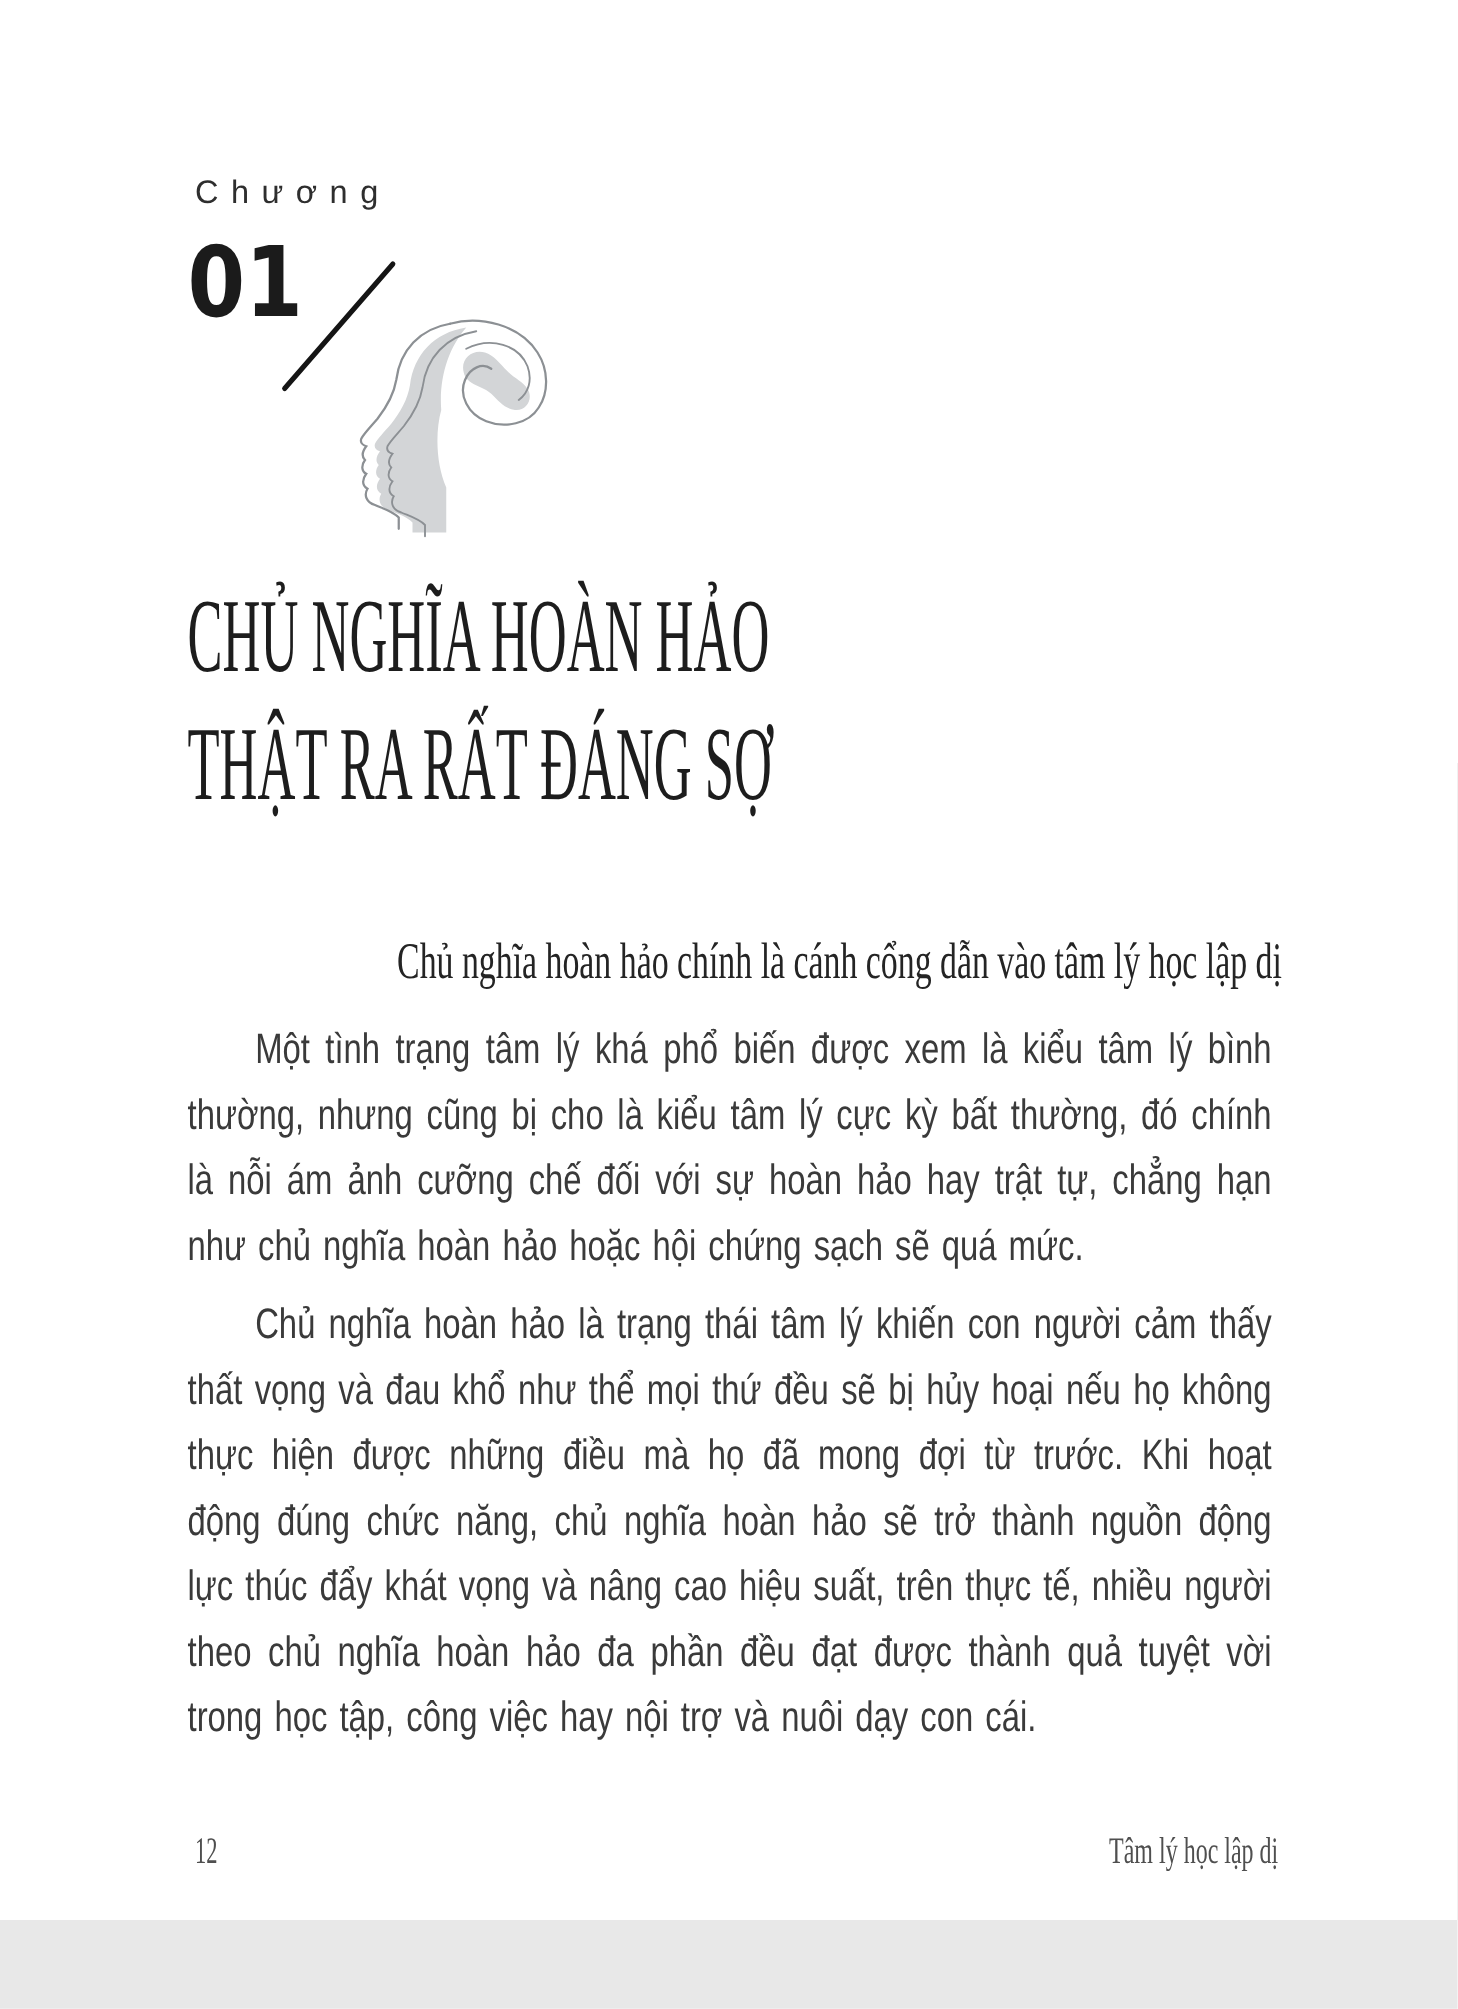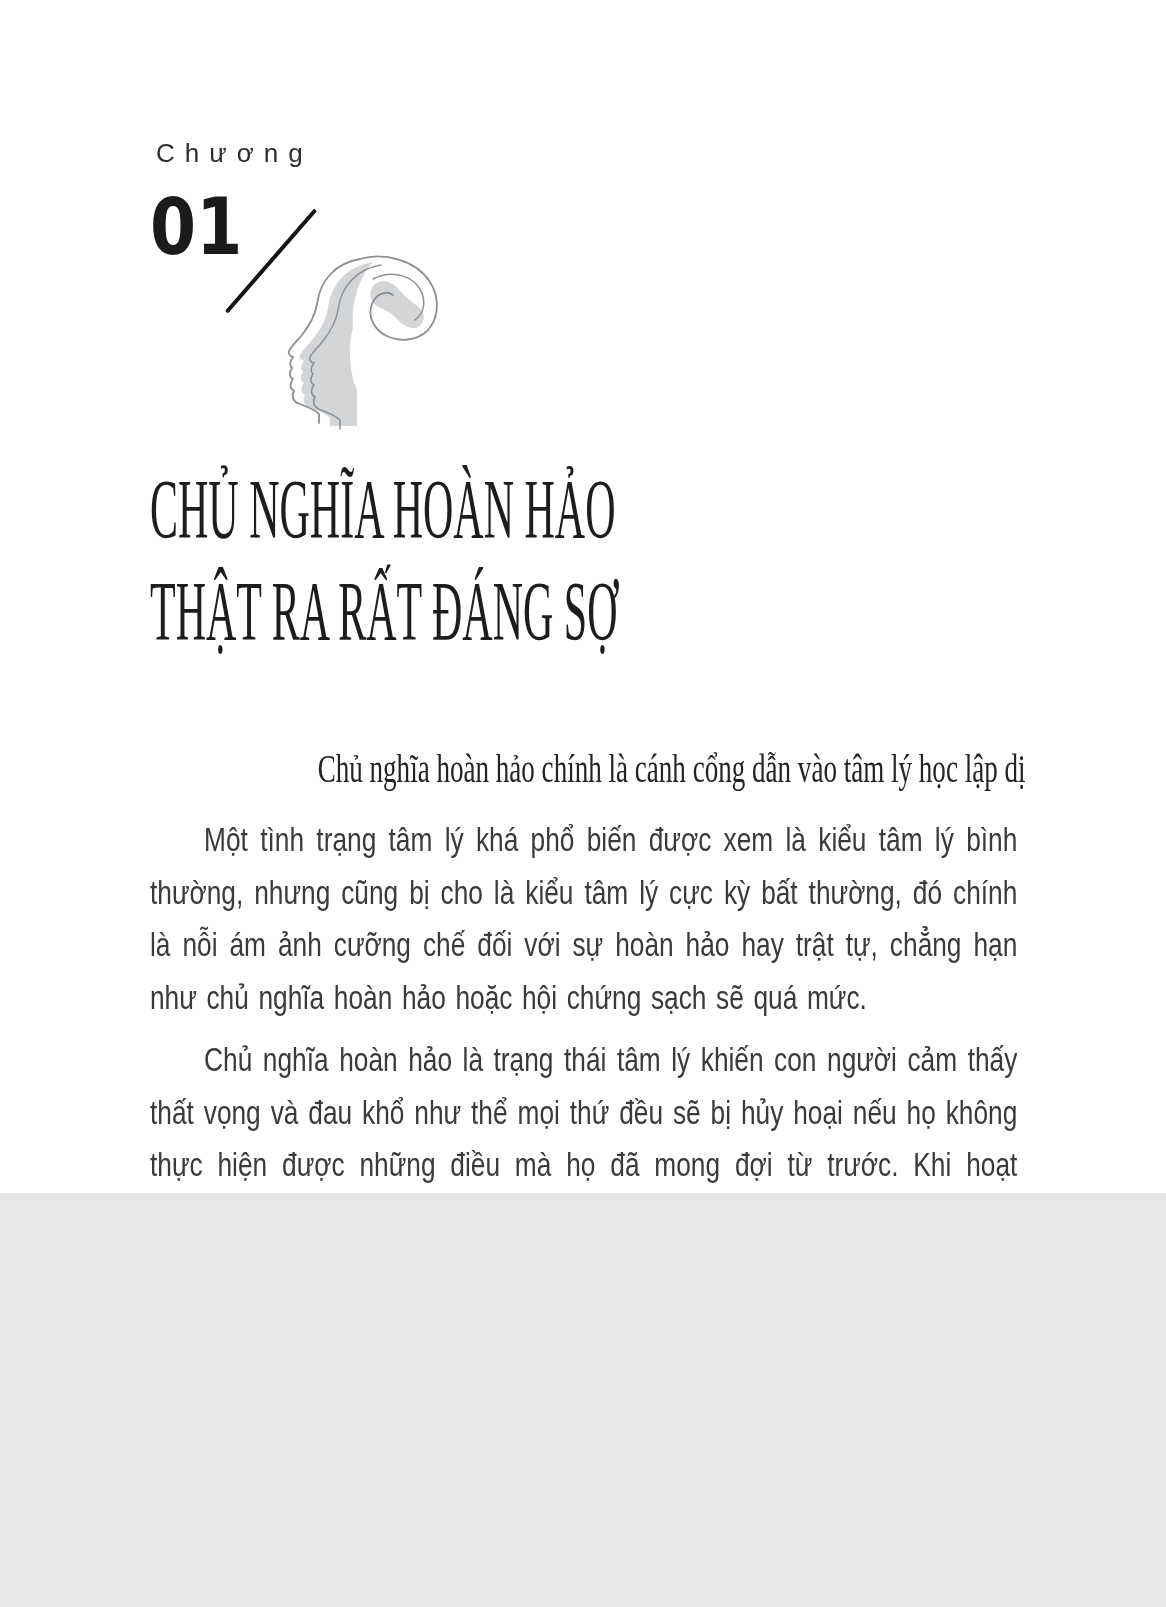--- a/index.html
+++ b/index.html
@@ -1,17 +1,17 @@
 <!DOCTYPE html>
 <html><head>
 <meta charset="utf-8">
 <style>
   html,body { margin:0; padding:0; background:#e8e8e8; }
   .page {
-    position:relative; width:1166px; height:1193px; margin:0 auto;
+    position:relative; width:1166px; height:1536px; margin:0 auto;
     background:#ffffff; overflow:hidden;
     font-family:"Liberation Sans","DejaVu Sans",sans-serif;
   }
   .chapter-label {
     position:absolute; left:156px; top:138px;
     font-size:26px; letter-spacing:10px; color:#2e2e2e;
   }
   .chapter-number {
     position:absolute; left:150px; top:188px;
     font-family:"DejaVu Sans",sans-serif; font-weight:bold;

